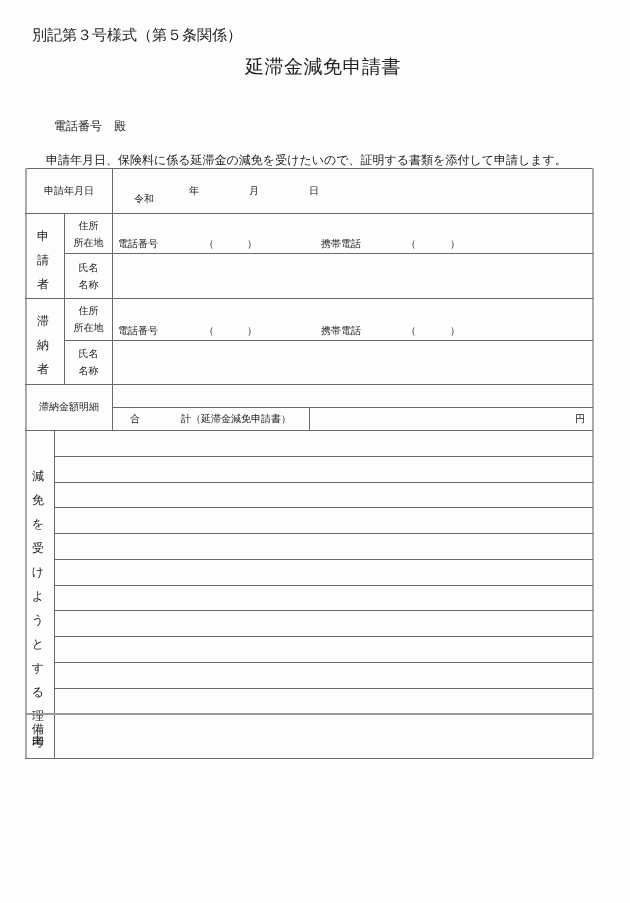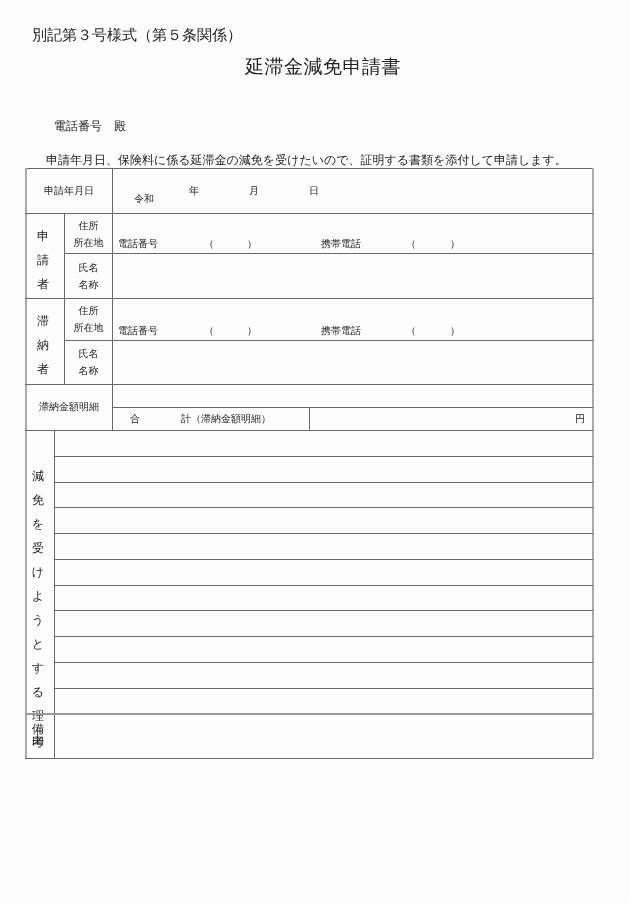--- a/index.html
+++ b/index.html
@@ -97,21 +97,21 @@
     <div>氏名</div>
     <div>名称</div>
   </div>
   <div class="abs" style="left:113px;top:341px;width:479px;height:43px;"></div>
   <div class="hl" style="left:25px;top:384px;width:568px;"></div>
 
   <div class="t c" style="left:26px;width:86px;top:400px;">滞納金額明細</div>
   <div class="abs" style="left:113px;top:385px;width:479px;height:22px;"></div>
   <div class="hl" style="left:112px;top:407px;width:481px;"></div>
   <div class="t" style="left:130px;top:412px;">合</div>
-  <div class="t" style="left:181px;top:412px;">計（滞納金額明細）</div>
+  <div class="t" style="left:181px;top:412px;">計（延滞金減免申請書）</div>
   <div class="vl" style="left:309px;top:407px;height:23px;"></div>
   <div class="abs" style="left:310px;top:408px;width:282px;height:22px;"></div>
   <div class="t" style="left:575px;top:412px;">円</div>
   <div class="hl" style="left:25px;top:430px;width:568px;"></div>
 
   <div class="vl" style="left:54px;top:430px;height:328px;"></div>
   <div class="vt" style="left:28px;top:464px;">
     <div>減</div>
     <div>免</div>
     <div>を</div>

